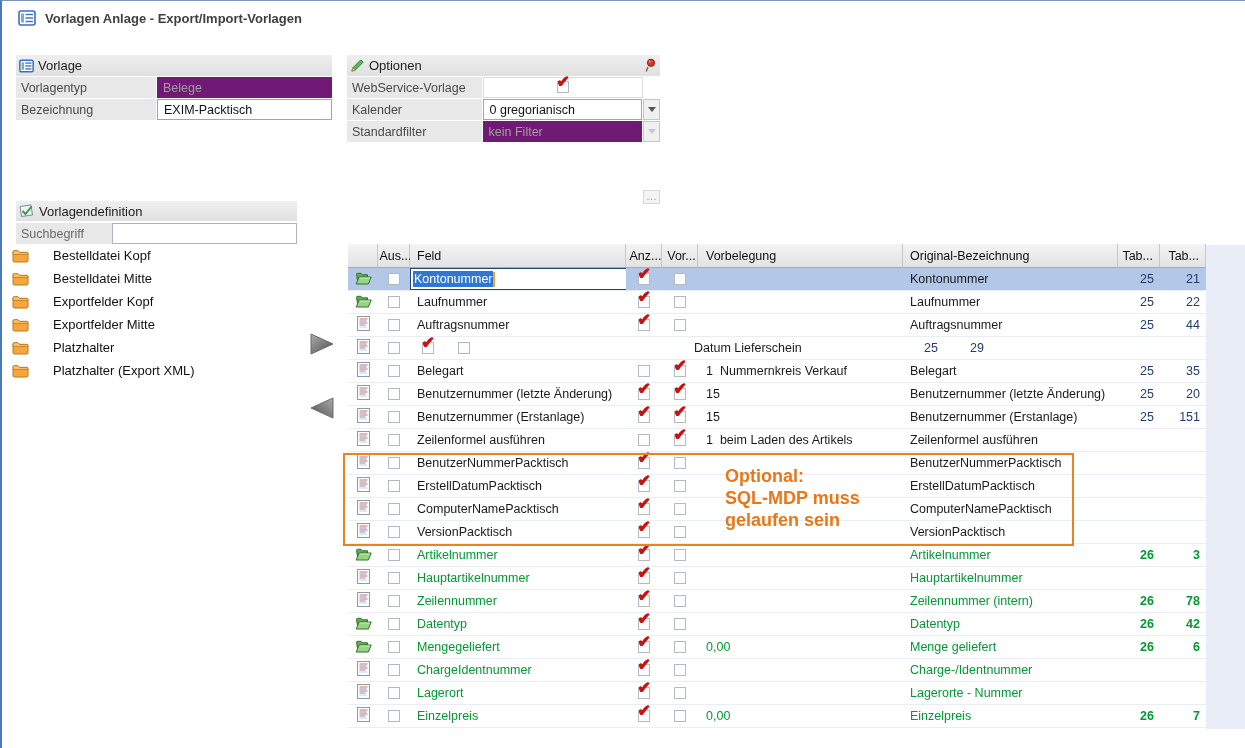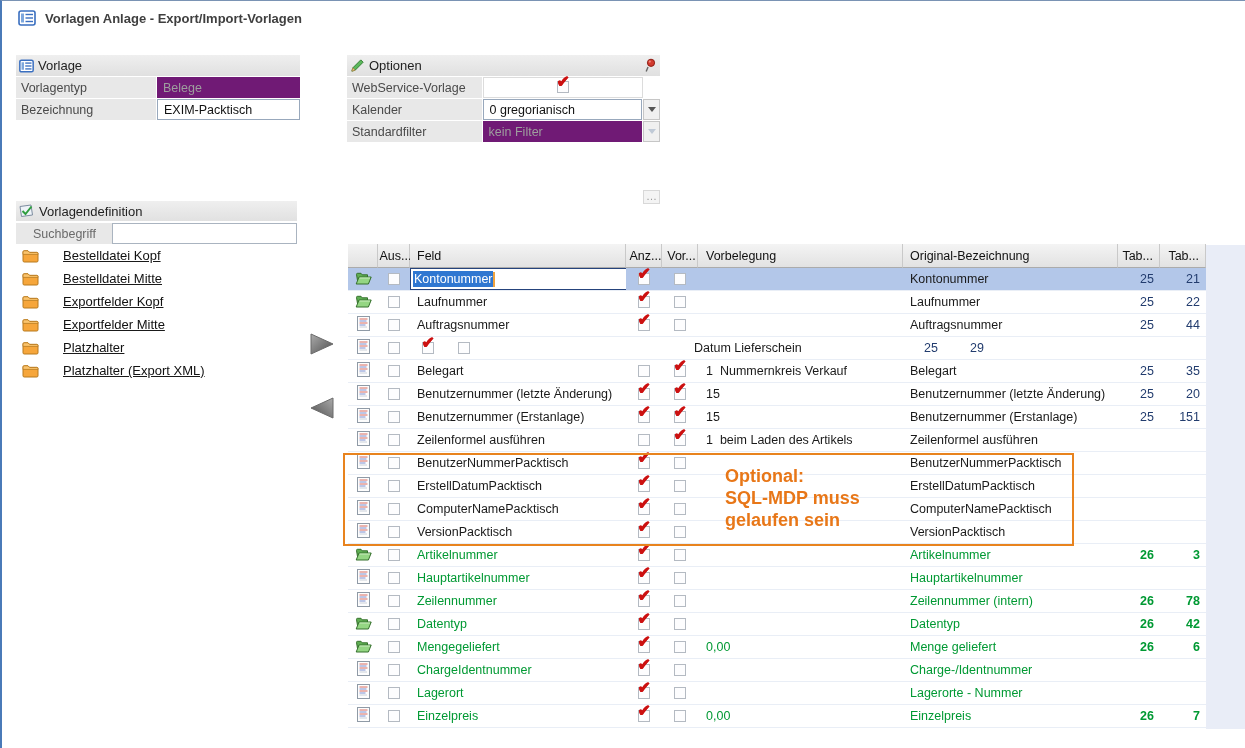--- a/index.html
+++ b/index.html
@@ -24,21 +24,21 @@
   .panel{position:absolute;}
   .phead{height:21px;background:linear-gradient(#efefef,#e0e0e0);display:flex;align-items:center;
          margin-bottom:1px;font-size:13px;color:#222;}
   .phead .picn{margin:0 4px 0 3px;display:inline-flex;}
   .prow{display:flex;height:21px;margin-bottom:1px;}
   .plabel{background:#e8e8e8;color:#4a4a4a;font-size:12.5px;display:flex;align-items:center;padding-left:5px;}
   .pval{font-size:12.5px;display:flex;align-items:center;padding-left:6px;margin-left:1px;}
   .pval.readonly{background:#701a75;color:#9e9e9e;}
   .pval.inputbox{background:#fff;border:1px solid #98a8bc;color:#111;}
 
-  .vorlage-panel{left:14px;top:54px;width:284px;}
+  .vorlage-panel{left:14px;top:54px;width:316px;}
   .vorlage-panel .plabel{width:140px;text-align:center;}
   .vorlage-panel .pval{flex:1;}
 
   .optionen-panel{left:345px;top:54px;width:313px;}
   .optionen-panel .plabel{width:135px;}
   .optionen-panel .pval{width:160px;}
   .optionen-panel .phead{position:relative;}
   .pin{position:absolute;right:4px;top:3px;}
   .cbcell{background:#fff;border:1px solid #dcdcdc;display:flex;align-items:center;justify-content:center;}
   .dd-btn{width:17px;height:21px;margin-left:1px;background:#f0f0f0;border:1px solid #c6c6c6;
@@ -46,24 +46,24 @@
   .dd-arrow{width:0;height:0;border-left:4px solid transparent;border-right:4px solid transparent;border-top:5px solid #555;}
   .dd-btn.disabled .dd-arrow{border-top-color:#bfc9d6;}
   .mini-ellipsis{position:absolute;right:0;top:135px;width:17px;height:14px;background:#f4f4f4;border:1px solid #d8d8d8;
                  color:#9a9a9a;font-size:11px;line-height:10px;text-align:center;}
 
   
   .def-header{position:absolute;left:14px;top:200px;width:281px;height:20px;background:linear-gradient(#efefef,#e1e1e1);
               display:flex;align-items:center;font-size:13px;color:#222;}
   .def-header .picn{margin:0 3px 0 2px;display:inline-flex;}
   .search-row{position:absolute;left:14px;top:222px;width:281px;height:21px;display:flex;}
-  .search-label{width:96px;background:#e8e8e8;color:#6a6a6a;font-size:12.5px;display:flex;align-items:center;padding-left:17px;}
+  .search-label{width:96px;background:#e8e8e8;color:#6a6a6a;font-size:12.5px;display:flex;align-items:center;padding-left:5px;}
   .search-input{flex:1;height:21px;background:#fff;border:1px solid #aab4c0;font-size:12.5px;padding-left:4px;
                 font-family:"Liberation Sans",sans-serif;outline:none;color:#111;}
-  .tree{position:absolute;left:14px;top:243px;width:203px;text-decoration:underline;}
+  .tree{position:absolute;left:4px;top:243px;width:203px;}
   .tree-item{height:23px;display:flex;align-items:center;background:#fff;}
   .tree-item .ticon{margin-left:6px;margin-right:24px;display:inline-flex;}
   .tree-item .tlabel{font-size:13px;color:#111;}
 
   
   .arrow-btn{position:absolute;width:28px;height:26px;background:transparent;border:none;cursor:pointer;}
   .arrow-right{left:306px;top:331px;}
   .arrow-left{left:306px;top:395px;}
 
   

